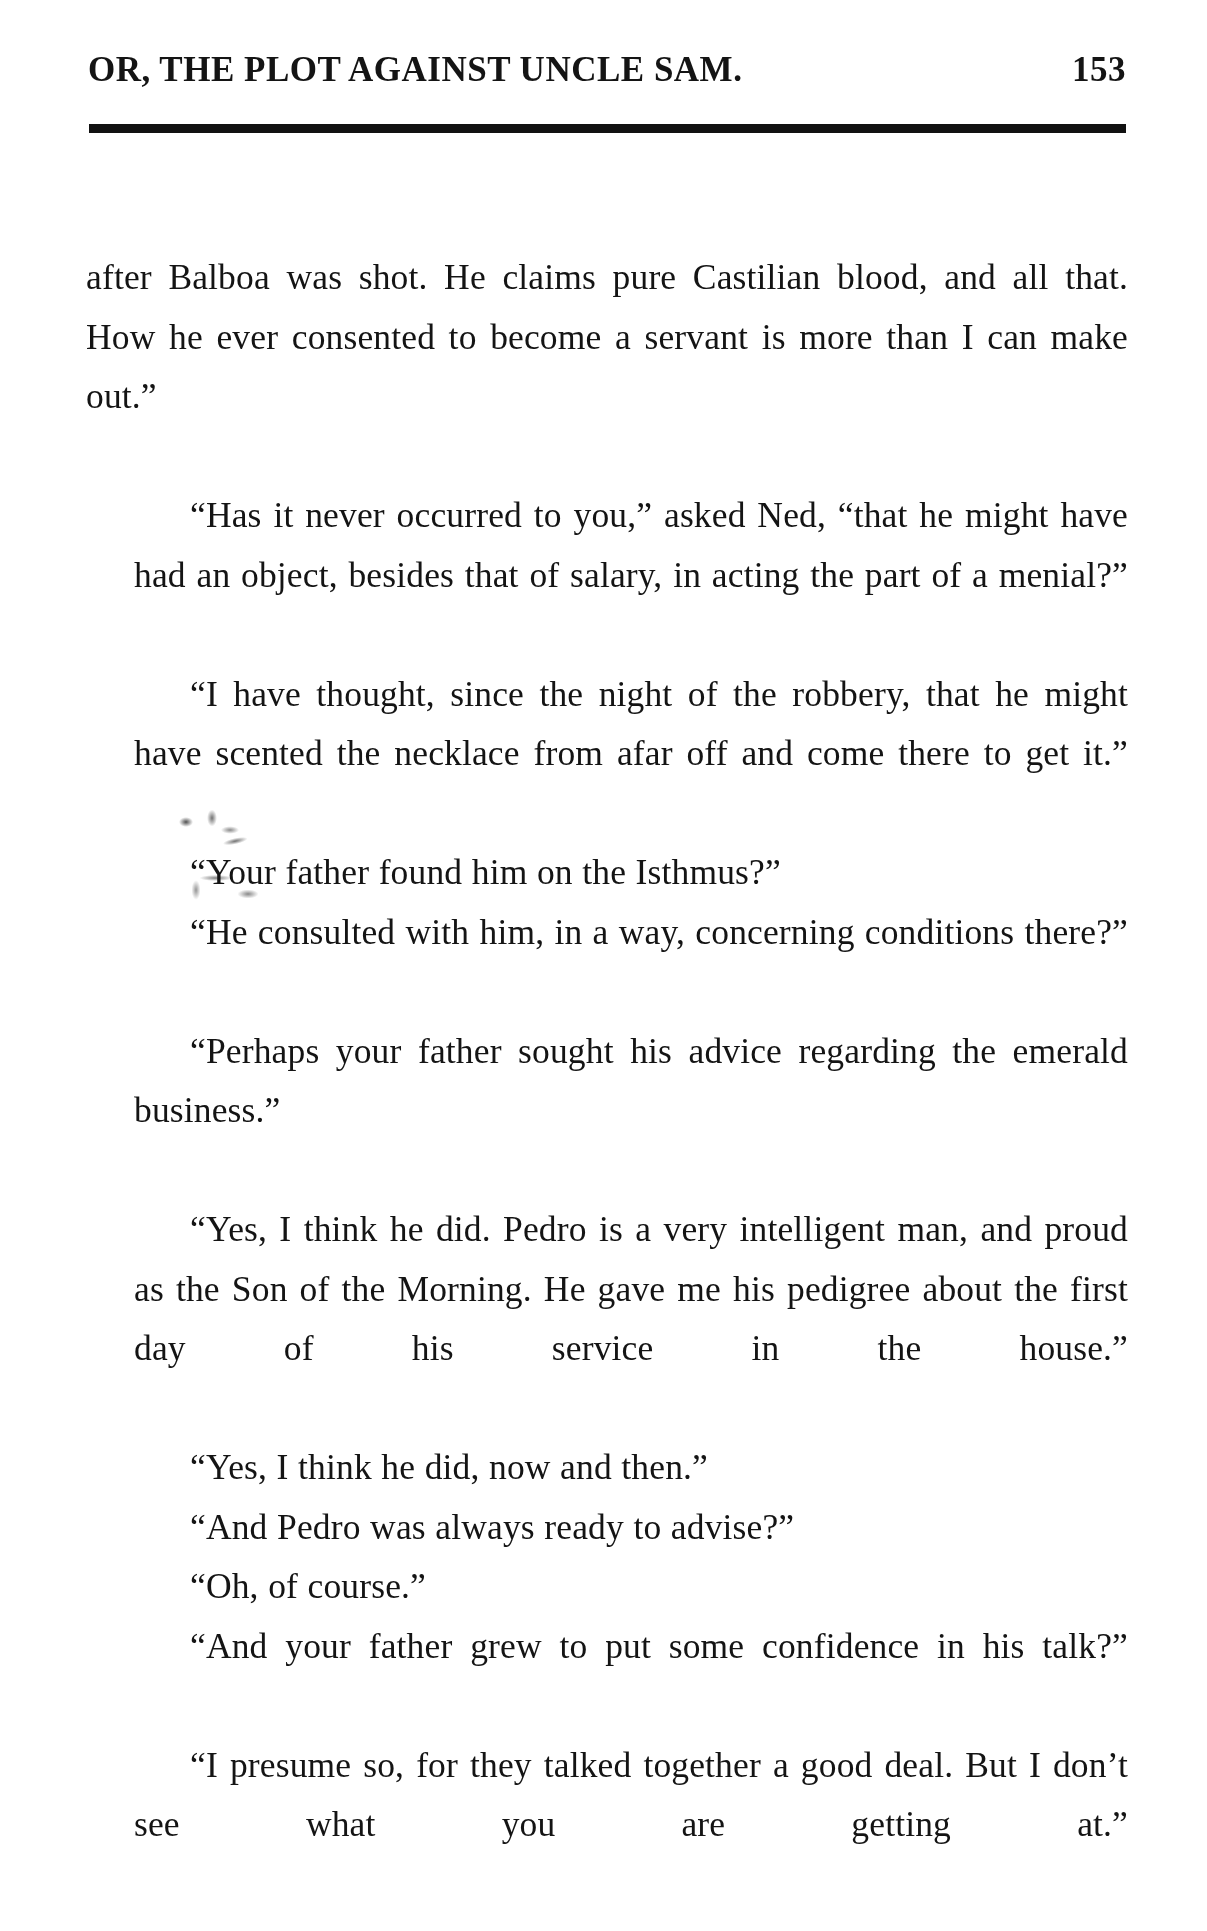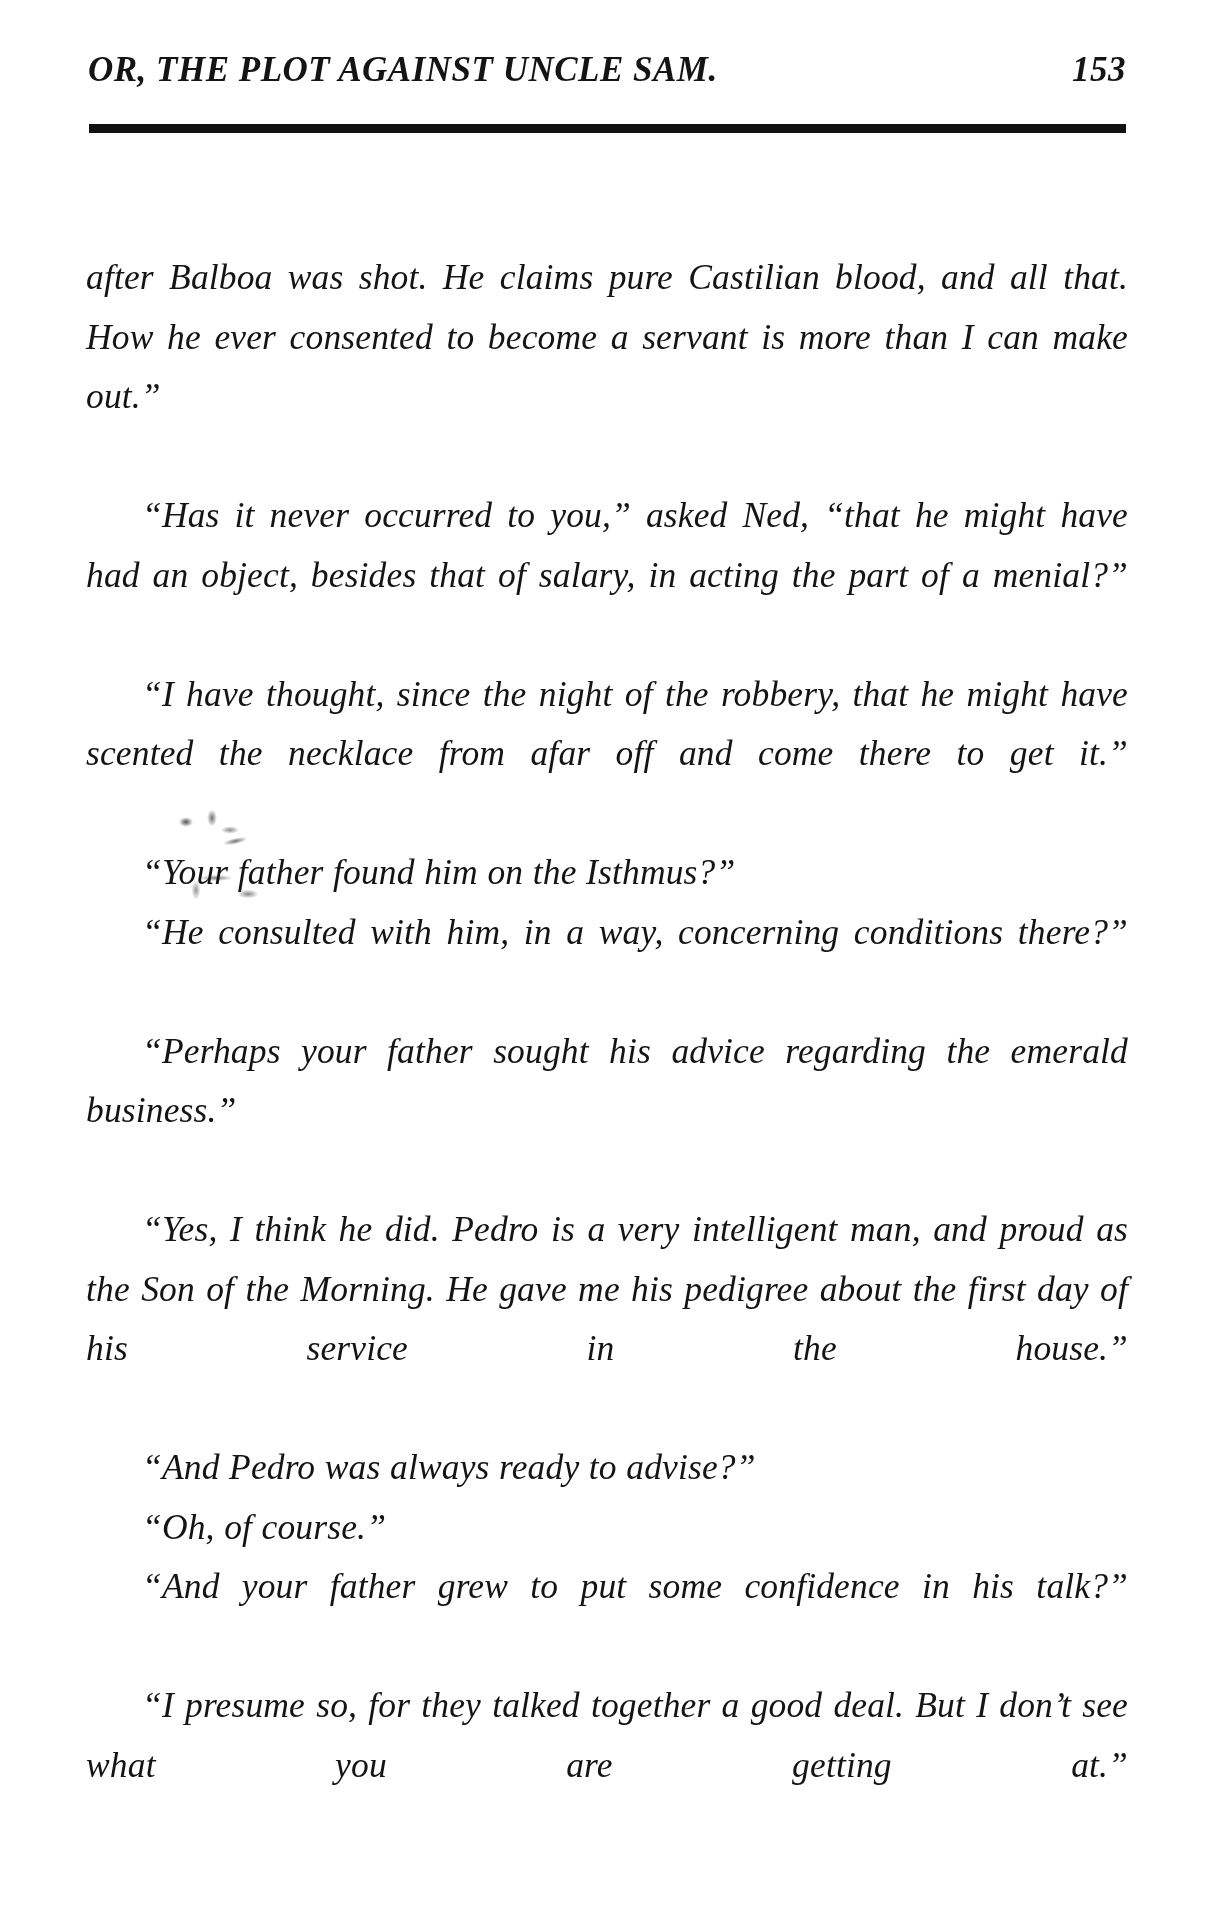--- a/index.html
+++ b/index.html
@@ -15,21 +15,20 @@
     color: #141414;
     overflow: hidden;
   }
   .page {
     position: absolute;
     left: 0; top: 0;
     width: 992px;
     height: 1931px;
     box-sizing: border-box;
     padding: 16px;
-    font-style: italic;
   }
   .running-head {
     position: absolute;
     left: 88px;
     top: 50px;
     width: 1038px;
     display: flex;
     align-items: baseline;
     justify-content: space-between;
   }
@@ -65,20 +64,21 @@
     text-justify: inter-word;
     letter-spacing: 0.15px;
     word-spacing: 0.5px;
   }
   .body-text p {
     margin: 0;
     text-indent: 0;
   }
   .body-text p.indent {
     text-indent: 56px;
+    margin-left: 48px;
   }
   
   .body-text p::after {
     content: "";
     display: inline-block;
     width: 100%;
   }
   .body-text p.nostretch::after {
     display: none;
   }
@@ -129,20 +129,21 @@
   <div class="rule"></div>
 
   <div class="body-text">
     <p>after Balboa was shot.   He claims pure Castilian blood, and all that.   How he ever consented to become a servant is more than I can make out.”</p>
     <p class="indent">“Has it never occurred to you,” asked Ned, “that he might have had an object, besides that of salary, in acting the part of a menial?”</p>
     <p class="indent">“I have thought, since the night of the robbery, that he might have scented the necklace from afar off and come there to get it.”</p>
     <p class="indent nostretch">“Your father found him on the Isthmus?”</p>
     <p class="indent">“He consulted with him, in a way, concerning conditions there?”</p>
     <p class="indent">“Perhaps your father sought his advice regarding the emerald business.”</p>
     <p class="indent">“Yes, I think he did.   Pedro is a very intelligent man, and proud as the Son of the Morning.   He gave me his pedigree about the first day of his service in the house.”</p>
+    <p class="indent nostretch">“Yes, I think he did, now and then.”</p>
     <p class="indent nostretch">“And Pedro was always ready to advise?”</p>
     <p class="indent nostretch">“Oh, of course.”</p>
     <p class="indent">“And your father grew to put some confidence in his talk?”</p>
     <p class="indent">“I presume so, for they talked together a good deal.   But I don’t see what you are getting at.”</p>
   </div>
 
   <div class="smudge" id="smudge1"></div>
   <div class="smudge" id="smudge2"></div>
   <div class="smudge" id="smudge3"></div>
 

